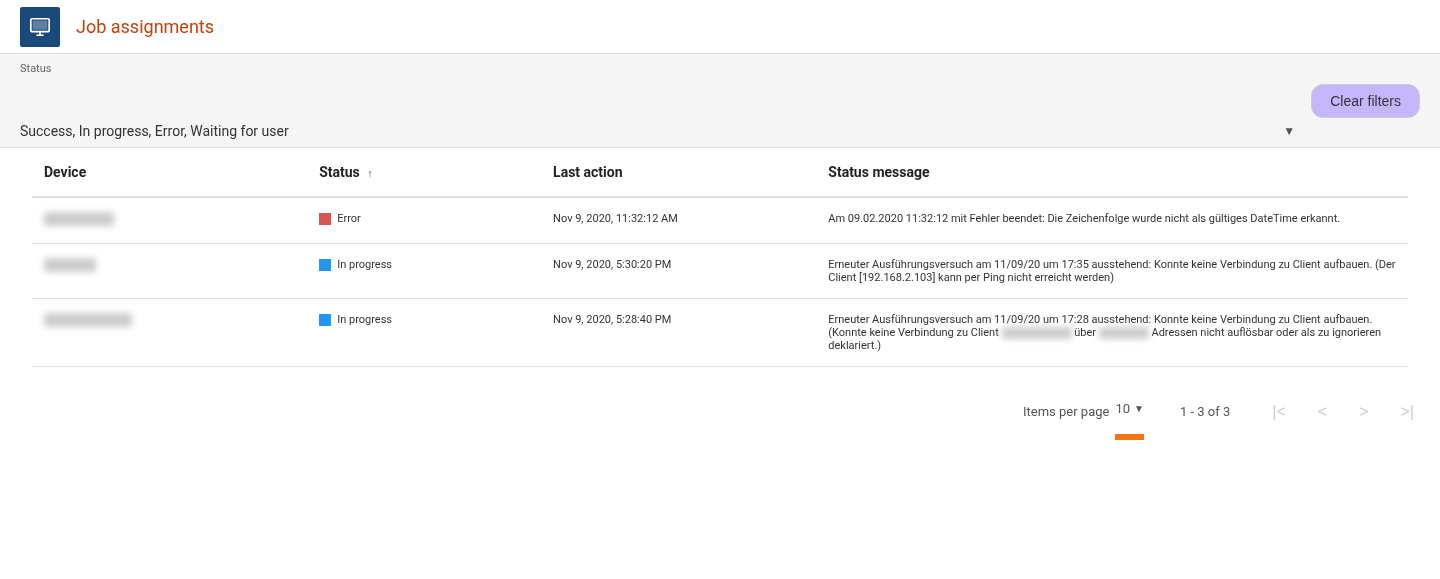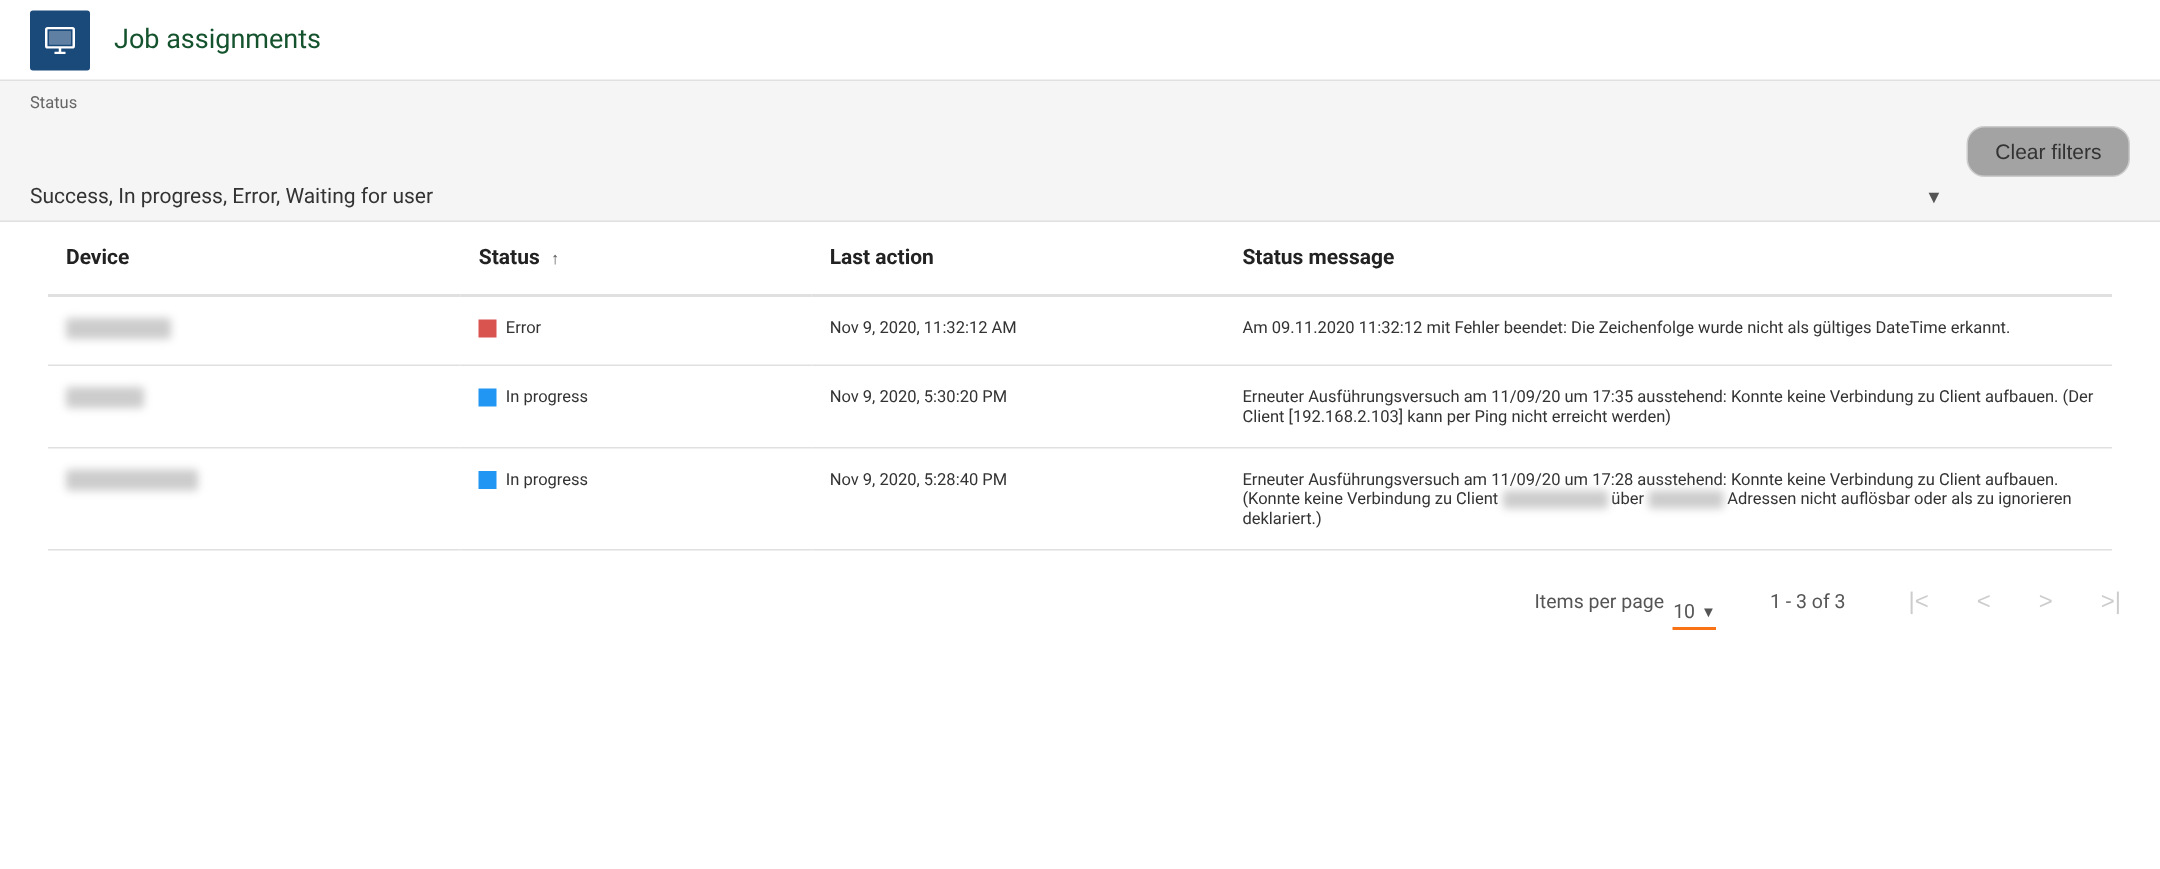--- a/index.html
+++ b/index.html
@@ -30,21 +30,21 @@
       flex-shrink: 0;
     }
     .header-icon svg {
       width: 22px;
       height: 22px;
       fill: #fff;
     }
     .header-title {
       font-size: 18px;
       font-weight: 400;
-      color: #14532d;
+      color: #c2410c;
     }
 
     
     .filter-bar {
       display: flex;
       align-items: center;
       padding: 8px 20px;
       background: #f5f5f5;
       border-bottom: 1px solid #e0e0e0;
       gap: 16px;
@@ -72,21 +72,21 @@
       flex: 1;
     }
     .chevron-icon {
       color: #555;
       font-size: 12px;
       margin-left: 8px;
     }
     .clear-filters-btn {
       padding: 8px 18px;
       border: 1px solid #ccc;
-      background: #a3a3a3;
+      background: #c4b5fd;
       border-radius: 12px;
       cursor: pointer;
       font-size: 14px;
       color: #333;
       white-space: nowrap;
       flex-shrink: 0;
     }
 
     
     .table-area {
@@ -169,22 +169,22 @@
     }
     .pagination-ipp {
       display: flex;
       align-items: center;
       gap: 6px;
     }
     .pagination-ipp-value {
       display: flex;
       align-items: center;
       gap: 4px;
-      border-bottom: 2px solid #f97316;
-      padding-bottom: 2px;
+      border-bottom: 6px solid #f97316;
+      padding-bottom: 18px;
       cursor: pointer;
       margin-top: 18px;
     }
     .pagination-range {
       margin: 0 16px;
     }
     .pagination-btn {
       background: none;
       border: none;
       cursor: pointer;
@@ -249,21 +249,21 @@
         <td class="col-device">
           <span class="device-placeholder" style="width:70px;"></span>
         </td>
         <td class="col-status">
           <div class="status-cell">
             <span class="status-dot status-error"></span>
             <span>Error</span>
           </div>
         </td>
         <td class="col-lastaction">Nov 9, 2020, 11:32:12 AM</td>
-        <td class="col-message">Am 09.11.2020 11:32:12 mit Fehler beendet: Die Zeichenfolge wurde nicht als gültiges DateTime erkannt.</td>
+        <td class="col-message">Am 09.02.2020 11:32:12 mit Fehler beendet: Die Zeichenfolge wurde nicht als gültiges DateTime erkannt.</td>
       </tr>
 
       <tr>
         <td class="col-device">
           <span class="device-placeholder" style="width:52px;"></span>
         </td>
         <td class="col-status">
           <div class="status-cell">
             <span class="status-dot status-inprogress"></span>
             <span>In progress</span>

